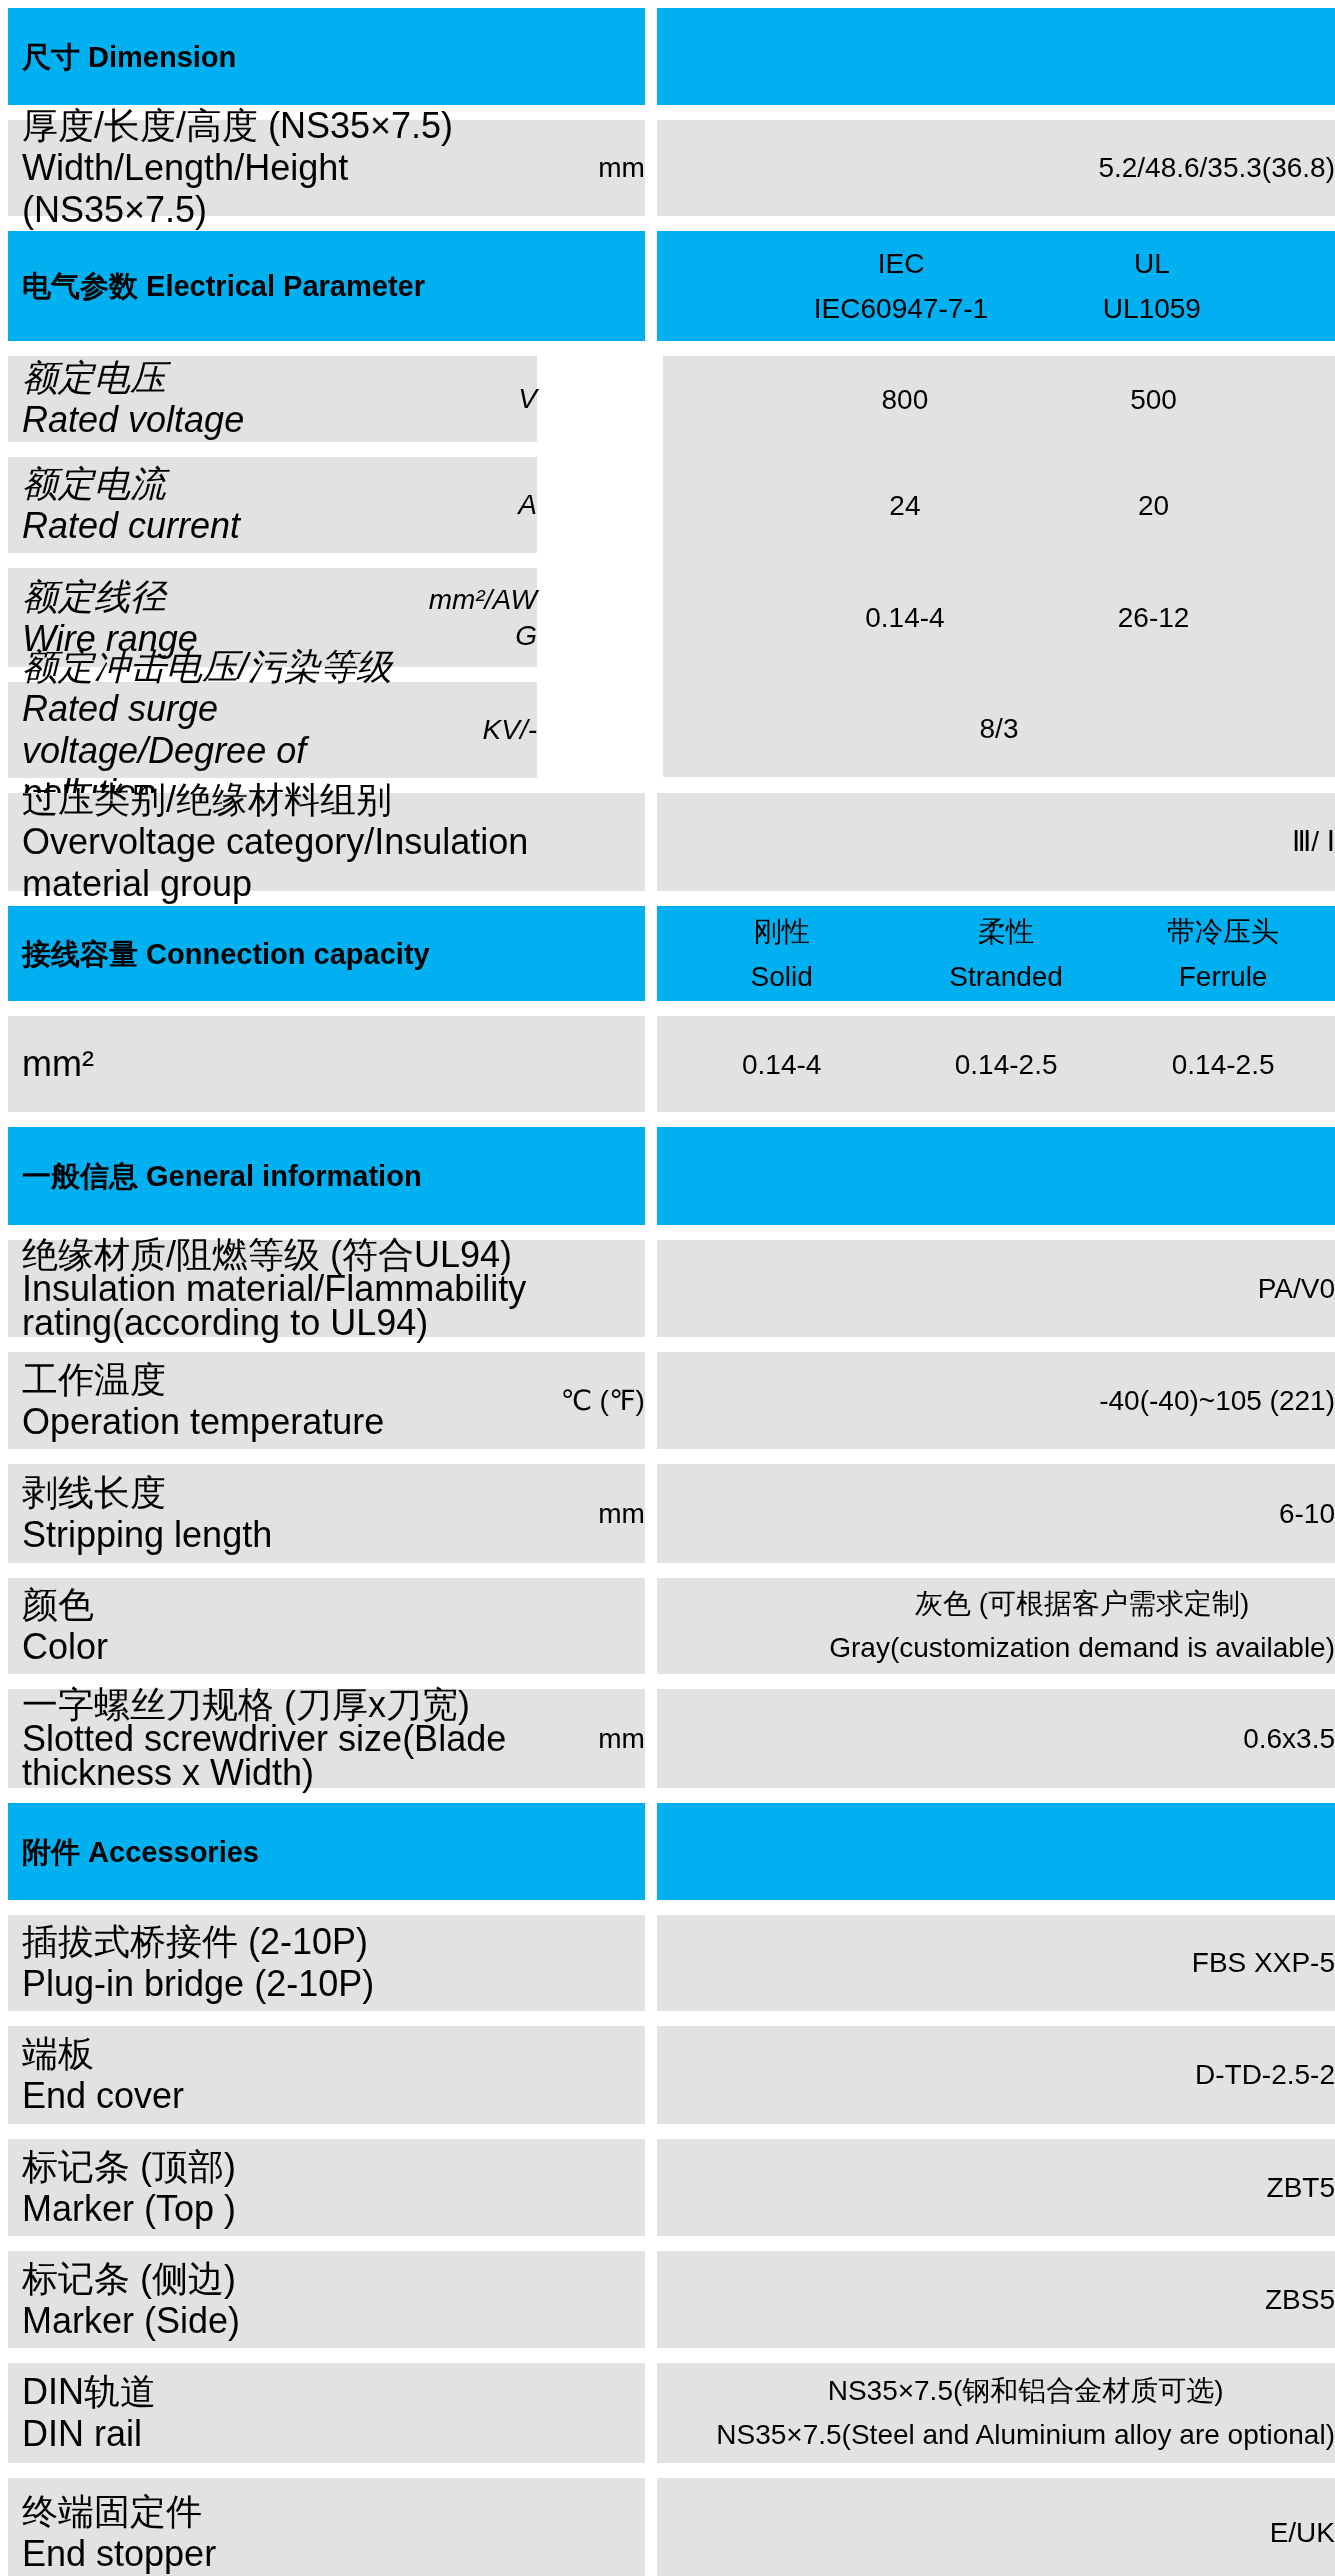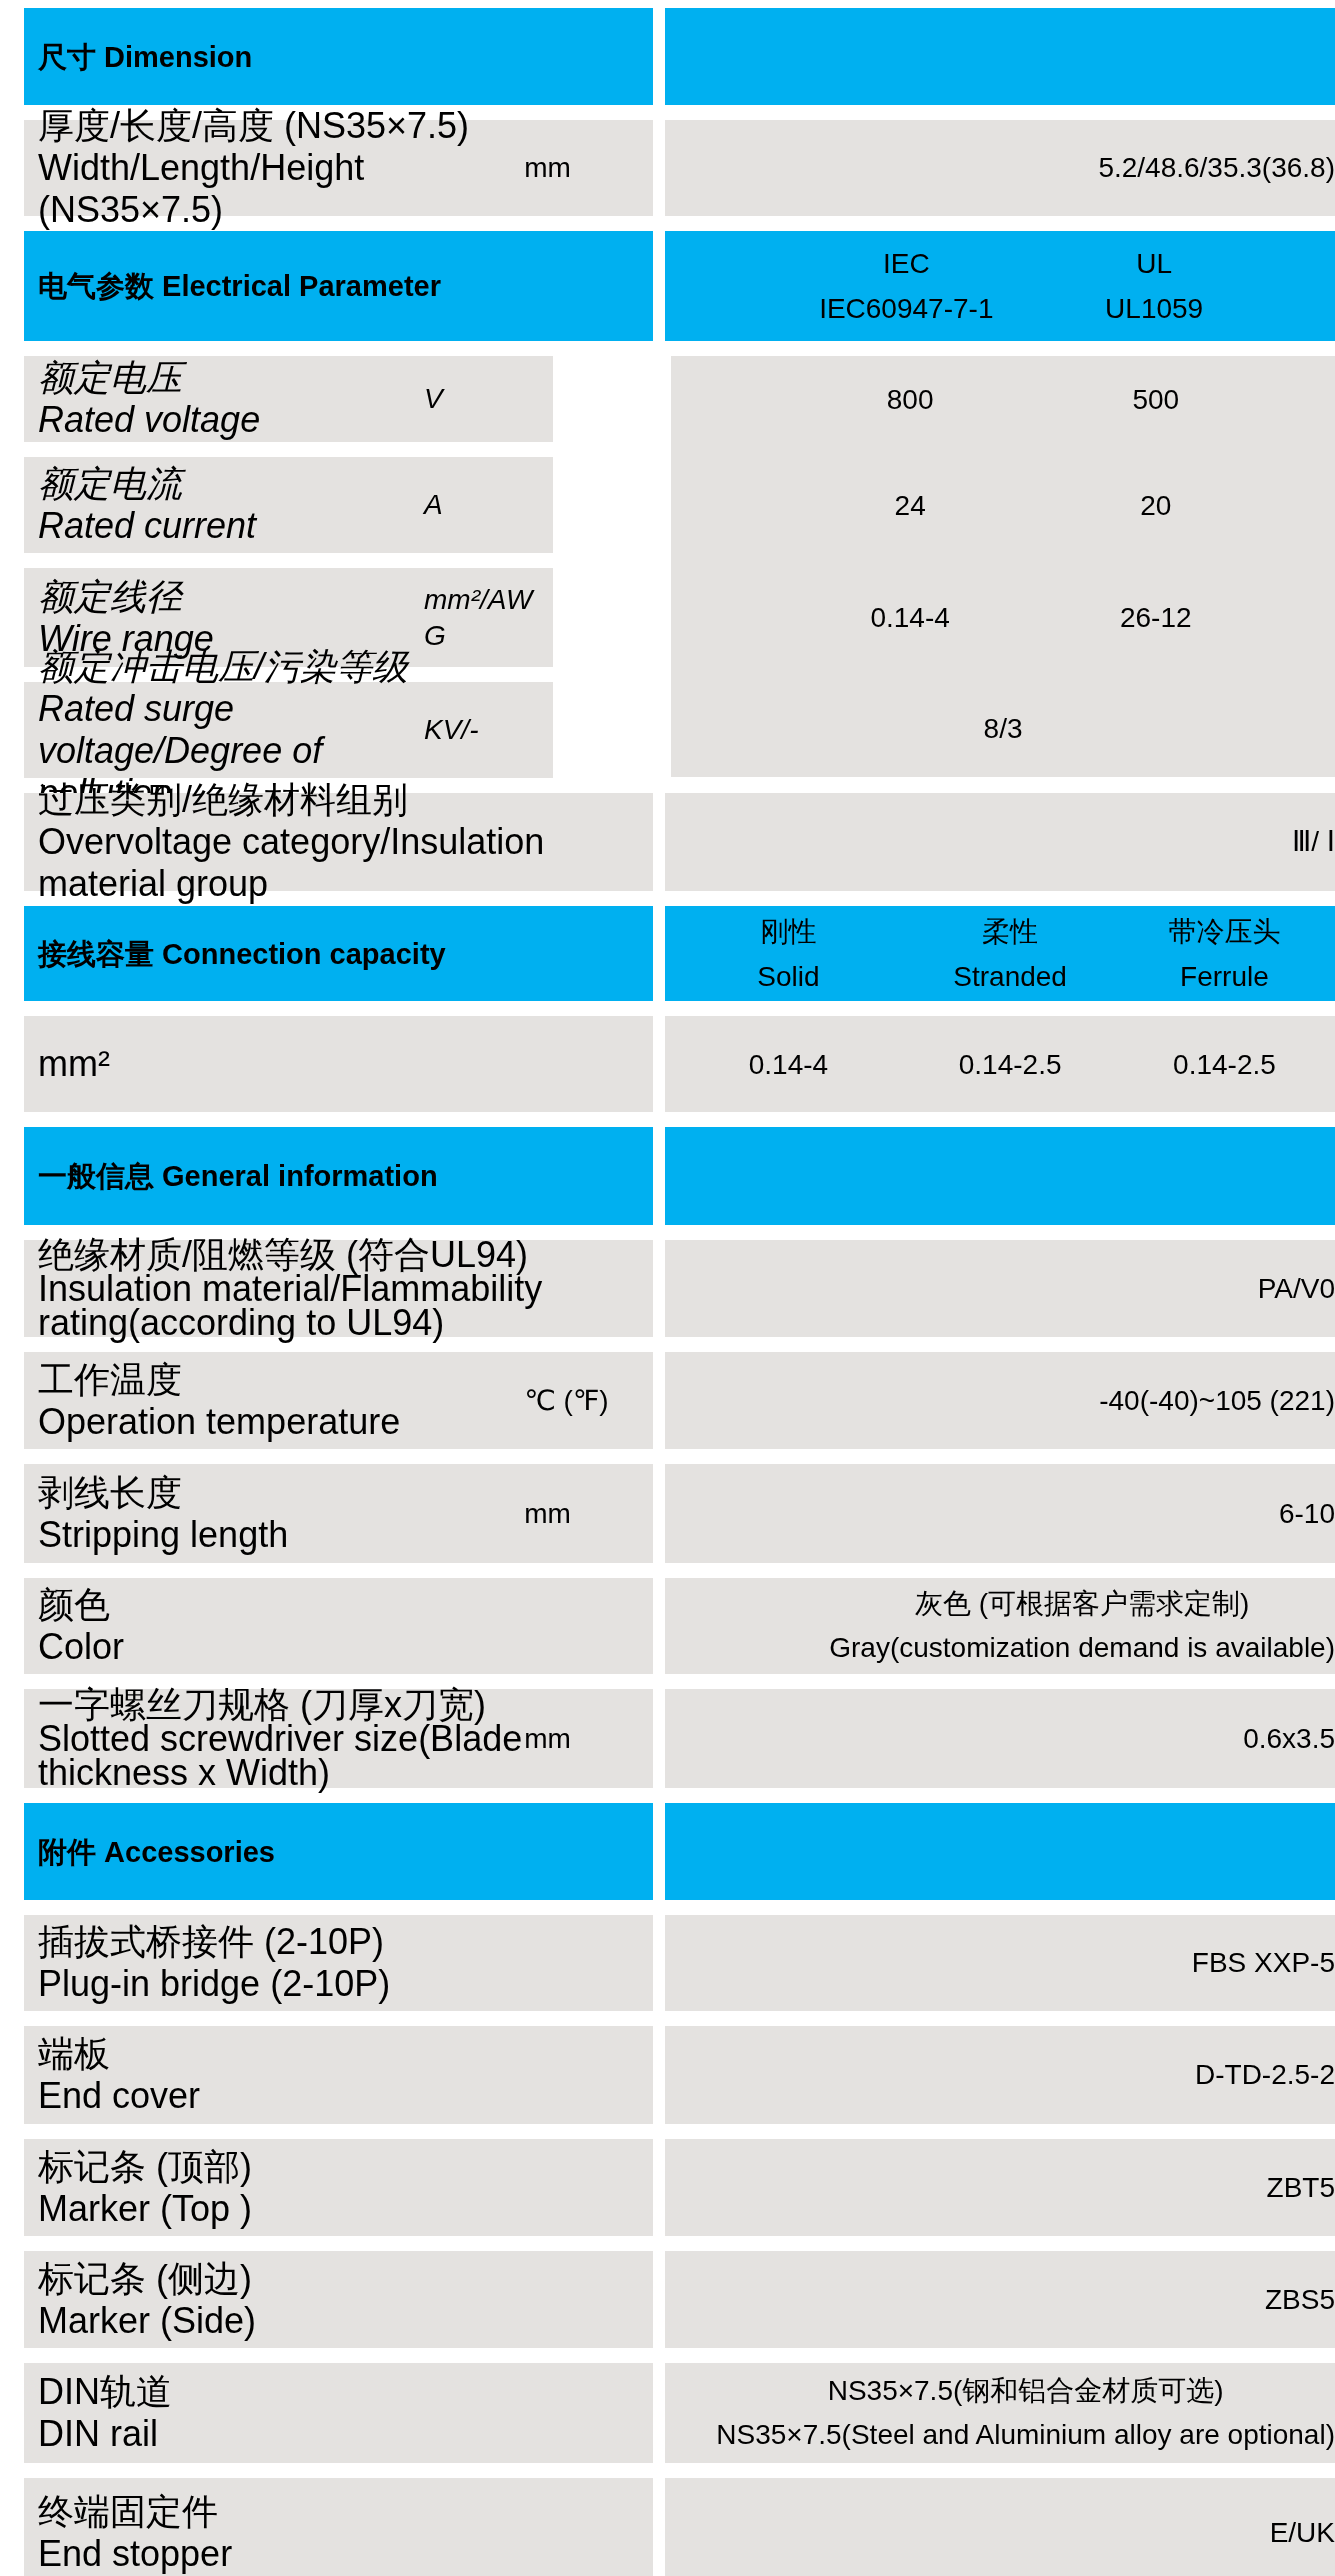--- a/index.html
+++ b/index.html
@@ -5,28 +5,28 @@
 <style>
   html,body{margin:0;padding:0;}
   body{
     width:1335px;height:2576px;
     background:var(--page_bg,#fff);
     color:var(--text,#000);
     font-family:"Liberation Sans","DejaVu Sans",sans-serif;
     overflow:hidden;
   }
   .page{padding:8px 0 0 8px;}
-  .row{display:flex;gap:12px;margin-bottom:15px;margin-left:16px;}
+  .row{display:flex;gap:12px;margin-bottom:15px;}
   .row:last-child{margin-bottom:0;}
   .cl{width:665px;background:var(--row_bg,#E4E2E0);display:flex;align-items:center;box-sizing:border-box;}
   .cr{width:708px;background:var(--row_bg,#E4E2E0);position:relative;display:flex;align-items:center;justify-content:flex-end;text-align:center;box-sizing:border-box;}
   .cyan{background:var(--accent,#00B0F0);}
   .label{flex:1;padding-left:14px;font-size:36px;line-height:42px;}
   .lines3 .label{line-height:34px;}
-  .unit{width:129px;text-align:left;font-size:28px;line-height:36px;word-break:break-all;}
+  .unit{width:129px;text-align:right;font-size:28px;line-height:36px;word-break:break-all;}
   .val{font-size:28px;line-height:44px;}
   .htext{font-size:29px;font-weight:700;padding-left:14px;line-height:40px;}
   .pcol{position:absolute;top:50%;transform:translate(-50%,-50%);text-align:center;font-size:28px;line-height:45px;white-space:nowrap;}
   .c1{left:36%;}  .c2{left:73%;}
   .t1{left:18.4%;} .t2{left:51.5%;} .t3{left:83.5%;}
   .elec-left{width:665px;display:flex;flex-direction:column;}
   .elec-left .cl{width:529px;margin-bottom:15px;font-style:italic;}
   .elec-left .cl:last-child{margin-bottom:0;}
   .merged{width:695px;background:var(--row_bg,#E4E2E0);display:flex;flex-direction:column;}
   .vrow{position:relative;display:flex;align-items:center;justify-content:center;text-align:center;}

